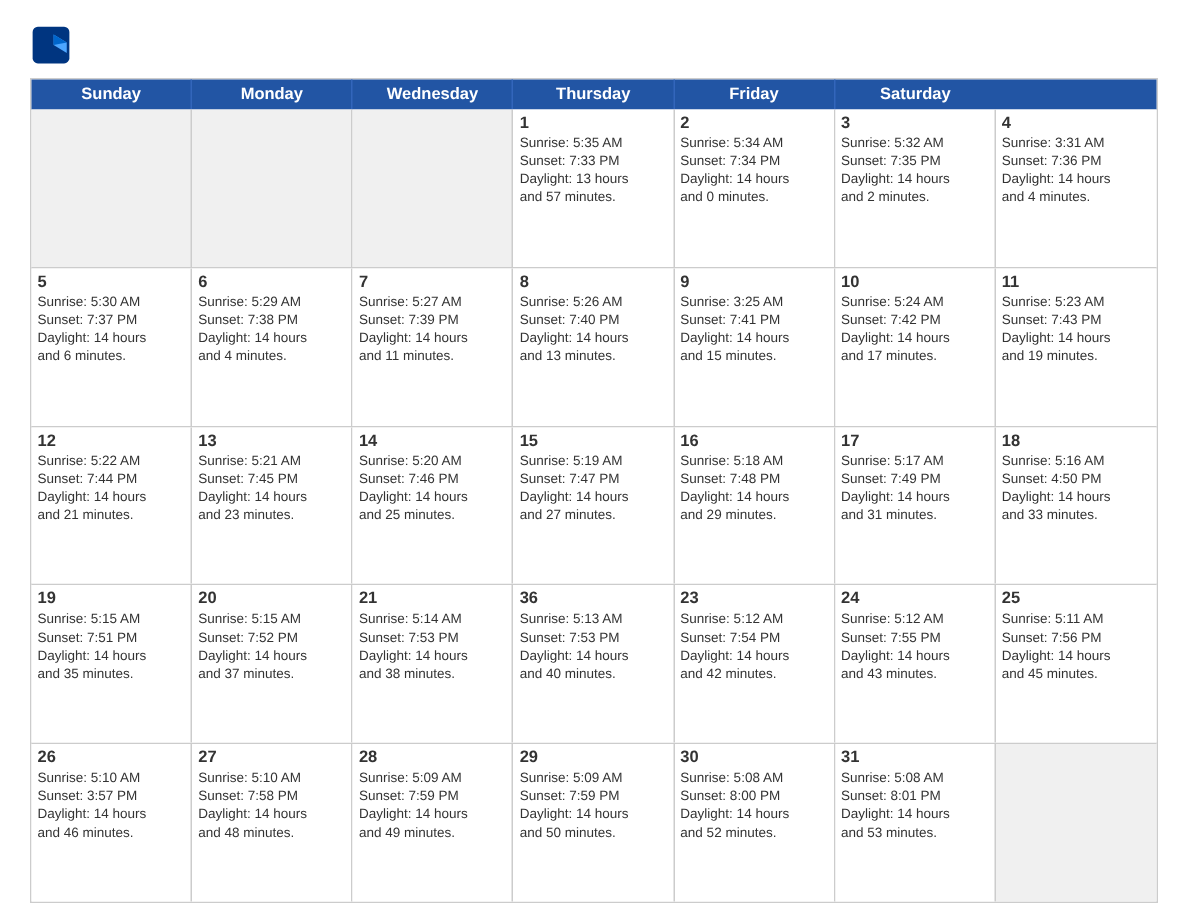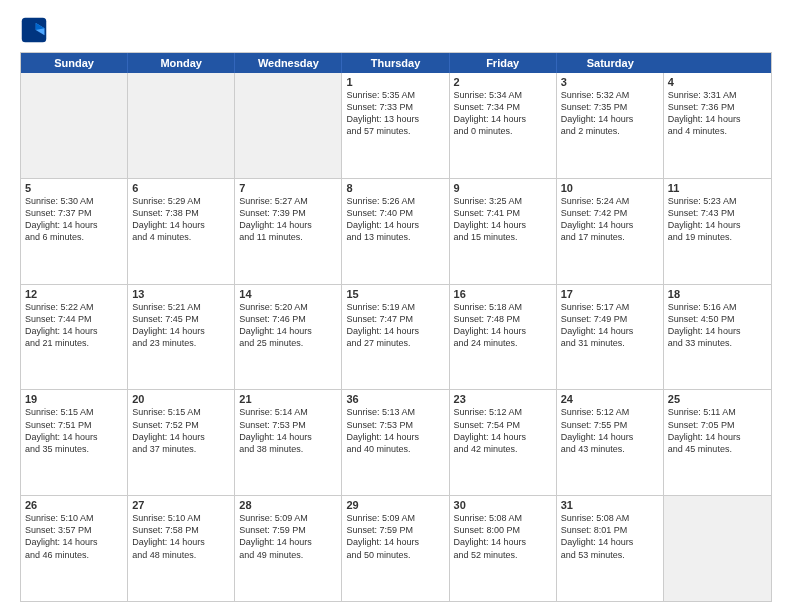--- a/index.html
+++ b/index.html
@@ -255,21 +255,21 @@
             <span class="cell-line">Sunrise: 5:19 AM</span>
             <span class="cell-line">Sunset: 7:47 PM</span>
             <span class="cell-line">Daylight: 14 hours</span>
             <span class="cell-line">and 27 minutes.</span>
           </div>
           <div class="cal-cell">
             <span class="day-number">16</span>
             <span class="cell-line">Sunrise: 5:18 AM</span>
             <span class="cell-line">Sunset: 7:48 PM</span>
             <span class="cell-line">Daylight: 14 hours</span>
-            <span class="cell-line">and 24 minutes.</span>
+            <span class="cell-line">and 29 minutes.</span>
           </div>
           <div class="cal-cell">
             <span class="day-number">17</span>
             <span class="cell-line">Sunrise: 5:17 AM</span>
             <span class="cell-line">Sunset: 7:49 PM</span>
             <span class="cell-line">Daylight: 14 hours</span>
             <span class="cell-line">and 31 minutes.</span>
           </div>
           <div class="cal-cell">
             <span class="day-number">18</span>
@@ -318,21 +318,21 @@
           <div class="cal-cell">
             <span class="day-number">24</span>
             <span class="cell-line">Sunrise: 5:12 AM</span>
             <span class="cell-line">Sunset: 7:55 PM</span>
             <span class="cell-line">Daylight: 14 hours</span>
             <span class="cell-line">and 43 minutes.</span>
           </div>
           <div class="cal-cell">
             <span class="day-number">25</span>
             <span class="cell-line">Sunrise: 5:11 AM</span>
-            <span class="cell-line">Sunset: 7:05 PM</span>
+            <span class="cell-line">Sunset: 7:56 PM</span>
             <span class="cell-line">Daylight: 14 hours</span>
             <span class="cell-line">and 45 minutes.</span>
           </div>
         </div>
         <div class="cal-row">
           <div class="cal-cell">
             <span class="day-number">26</span>
             <span class="cell-line">Sunrise: 5:10 AM</span>
             <span class="cell-line">Sunset: 3:57 PM</span>
             <span class="cell-line">Daylight: 14 hours</span>

